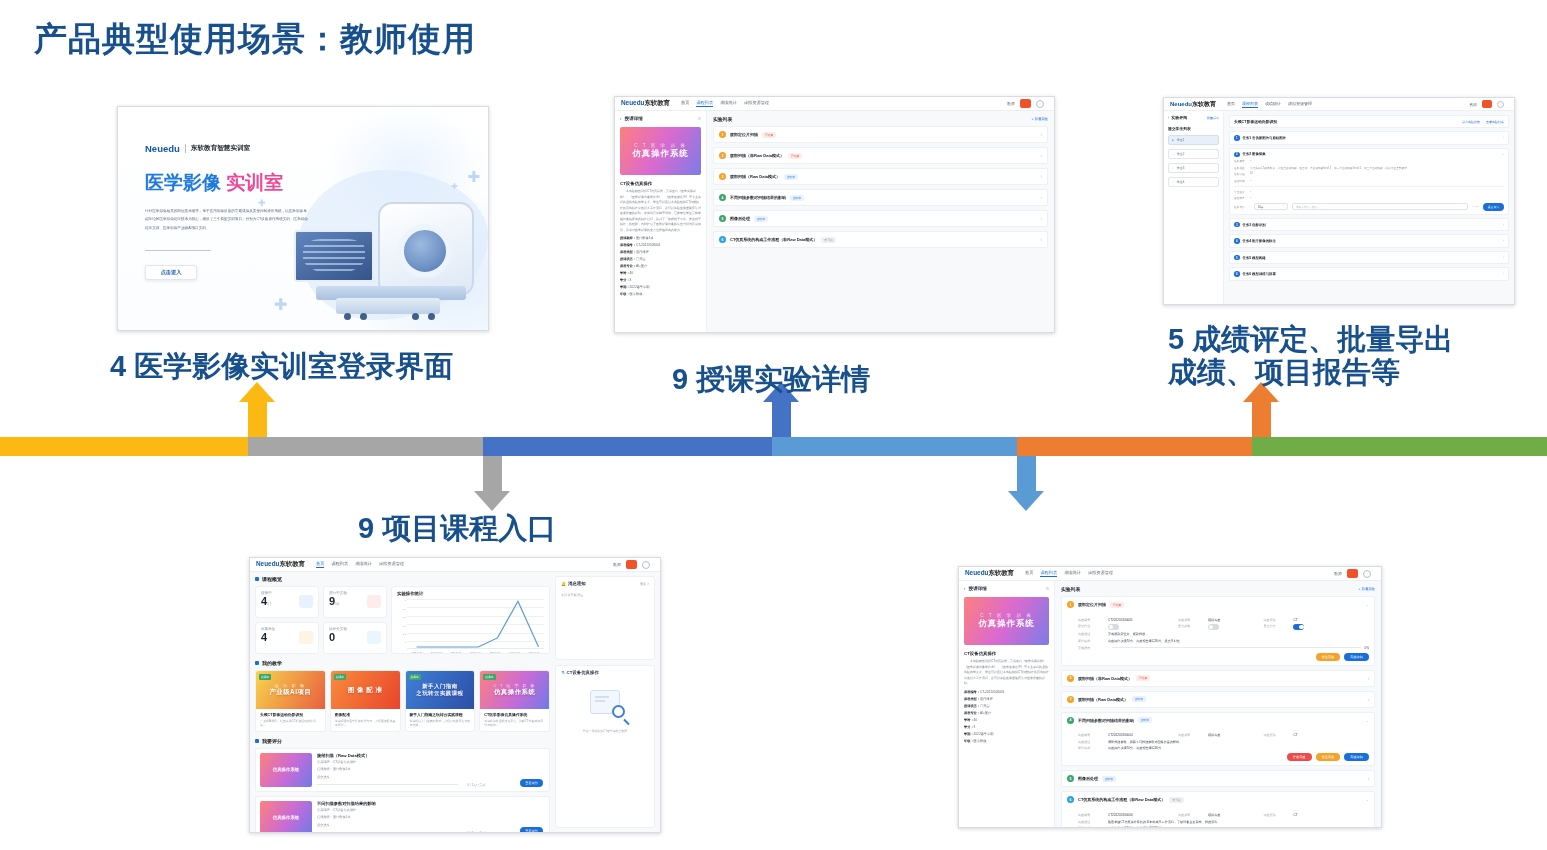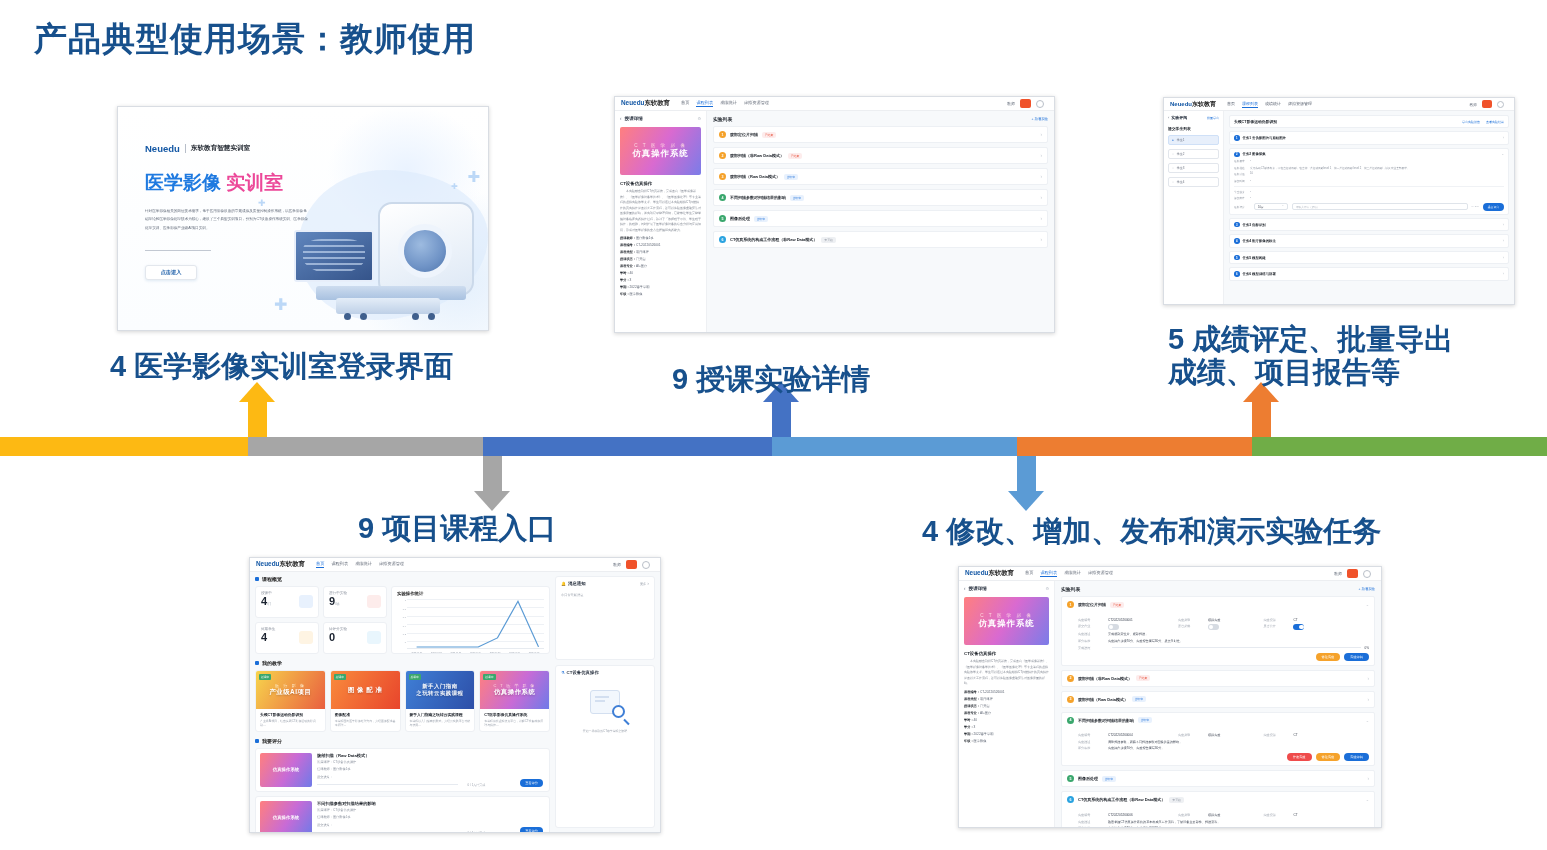--- a/index.html
+++ b/index.html
@@ -233,21 +233,20 @@
 
   <div class="tl-seg" style="left:1017px; width:254px; background:#ED7D31;"></div>
   <div class="tl-riser" style="left:1252px; top:398px; height:58px; background:#ED7D31;"></div>
   <div class="arrow-up" style="left:1243px; top:382px; border-left:18px solid transparent; border-right:18px solid transparent; border-bottom:20px solid #ED7D31;"></div>
 
   <div class="tl-seg" style="left:1252px; width:295px; background:#70AD47;"></div>
 
   <div class="tl-cap" style="left:110px; top:350px;">4 医学影像实训室登录界面</div>
   <div class="tl-cap" style="left:358px; top:512px;">9 项目课程入口</div>
   <div class="tl-cap" style="left:672px; top:363px;">9  授课实验详情</div>
-  <div class="tl-cap" style="left:922px; top:515px;">4 修改、增加、发布和演示实验任务</div>
   <div class="tl-cap" style="left:1168px; top:323px;">5 成绩评定、批量导出
 成绩、项目报告等</div>
 
   <div class="shot" id="p1">
     <div class="hero"></div>
 
     <div class="ct">
       <div class="blob"></div>
       <div class="gantry"></div>
       <div class="bore"></div>

